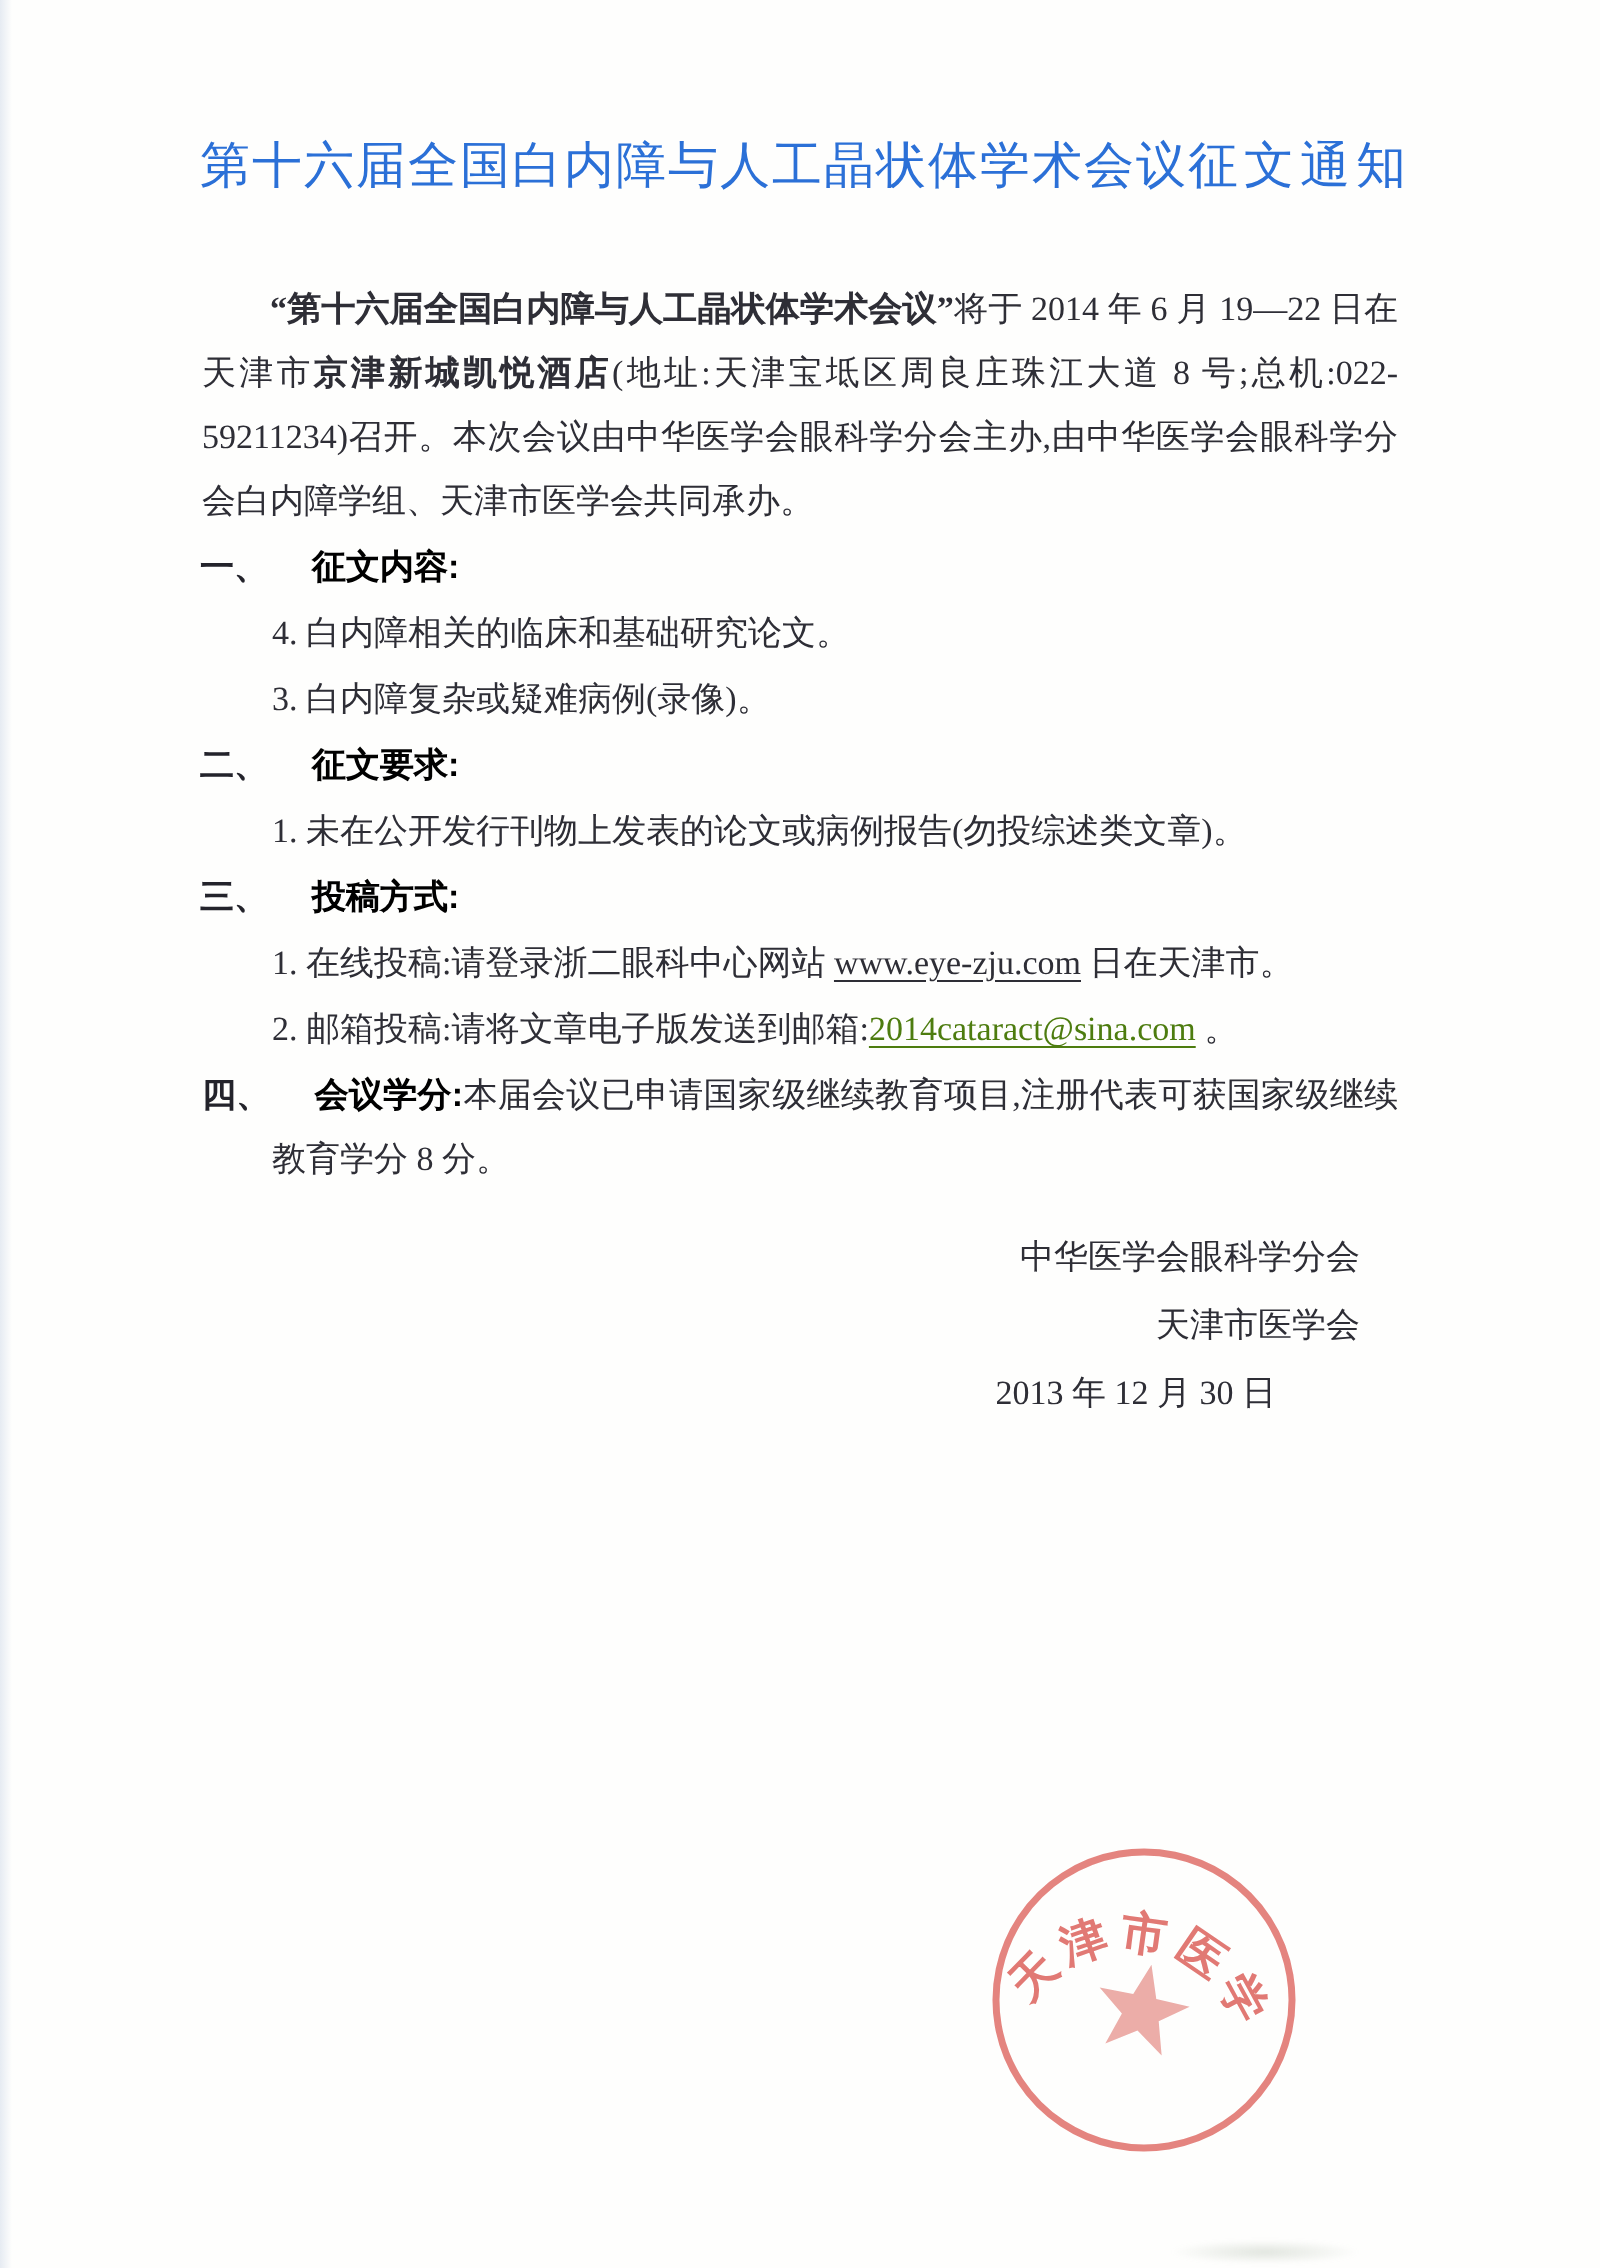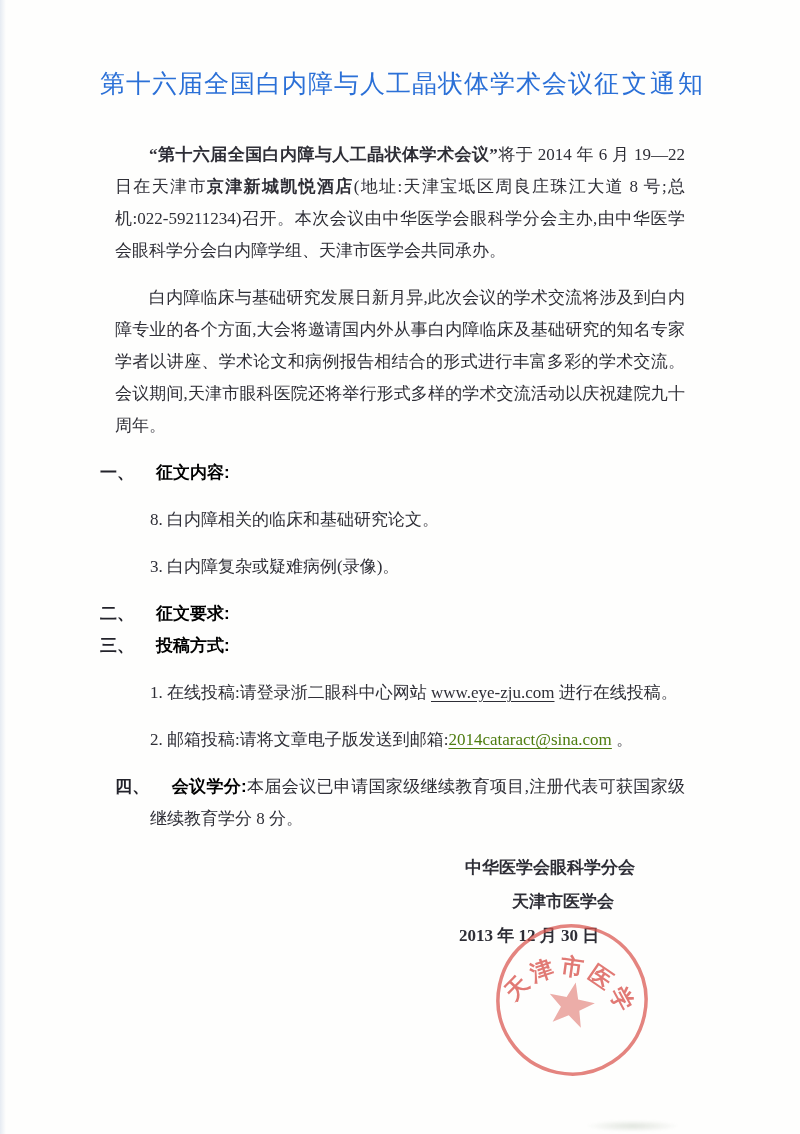--- a/index.html
+++ b/index.html
@@ -29,21 +29,21 @@
   .doc-title {
     margin:0 0 38px 0;
     text-align:center;
     font-size:25px; line-height:34px;
     letter-spacing:1px;
     color:#2b70d7;
     white-space:nowrap;
   }
   .title-main { font-family:"Liberation Sans", sans-serif; font-weight:normal; }
   .title-suffix { font-family:Liberation Serif, serif; font-weight:normal; letter-spacing:3px; }
-  p { margin:15px; }
+  p { margin:1px; }
   .indent { text-indent:34px; }
   .bold { font-weight:bold; }
   .sec-heading { margin:0; }
   .sec-num {
     font-family:"Liberation Sans", sans-serif;
     font-weight:bold; color:#23232b; margin-right:22px;
   }
   .sec-label {
     font-family:"Liberation Sans", sans-serif;
     font-weight:bold; color:#000000;
@@ -53,23 +53,22 @@
   .weblink {
     color:#2e2e36; text-decoration:underline; text-underline-offset:3px;
   }
   .maillink {
     color:#4d7c0f; text-decoration:underline; text-underline-offset:3px;
   }
   .signature {
     position:relative;
     margin:16px 0 4px 320px;
     width:260px;
-    text-align:center;
+    text-align:right;
     line-height:34px;
-    font-weight:bold;
   }
   .sig-org2 { padding-left:26px; }
   .sig-date { padding-right:42px; }
   .stamp {
     position:absolute; left:492px; top:920px; width:160px; height:160px;
     transform:rotate(12deg);
     pointer-events:none;
   }
 </style>
 </head>
@@ -77,31 +76,31 @@
 
 <div class="page">
   <div class="edge-band"></div>
 
   <div class="content">
 
     <h1 class="doc-title"><span class="title-main">第十六届全国白内障与人工晶状体学术会议</span><span class="title-suffix">征文通知</span></h1>
 
     <p class="indent"><span class="bold">“第十六届全国白内障与人工晶状体学术会议”</span><span>将于 2014 年 6 月 19—22 日在天津市</span><span class="bold">京津新城凯悦酒店</span><span>(地址:天津宝坻区周良庄珠江大道 8 号;总机:022-59211234)召开。本次会议由中华医学会眼科学分会主办,由中华医学会眼科学分会白内障学组、天津市医学会共同承办。</span></p>
 
-    <p class="indent">白内障临床与基础研究发展日新月异,此次会议的学术交流将涉及到白内障专业的各个方面,大会将邀请国内外从事白内障临床及基础研究的知名专家学者以讲座、学术论文和病例报告相结合的形式进行丰富多彩的学术交流。会议期间,天津市眼科医院还将举行形式多样的学术交流活动以庆祝建院九十周年。</p>
 
 
     <p class="sec-heading"><span class="sec-num">一、</span><span class="sec-label">征文内容:</span></p>
-    <p class="item">8. 白内障相关的临床和基础研究论文。</p>
+    <p class="item">4. 白内障相关的临床和基础研究论文。</p>
     <p class="item">3. 白内障复杂或疑难病例(录像)。</p>
 
     <p class="sec-heading"><span class="sec-num">二、</span><span class="sec-label">征文要求:</span></p>
+    <p class="item">1. 未在公开发行刊物上发表的论文或病例报告(勿投综述类文章)。</p>
 
     <p class="sec-heading"><span class="sec-num">三、</span><span class="sec-label">投稿方式:</span></p>
-    <p class="item"><span>1. 在线投稿:请登录浙二眼科中心网站 </span><a class="weblink" href="#">www.eye-zju.com</a><span> 进行在线投稿。</span></p>
+    <p class="item"><span>1. 在线投稿:请登录浙二眼科中心网站 </span><a class="weblink" href="#">www.eye-zju.com</a><span> 日在天津市。</span></p>
     <p class="item"><span>2. 邮箱投稿:请将文章电子版发送到邮箱:</span><a class="maillink" href="#">2014cataract@sina.com</a><span> 。</span></p>
 
     <p class="hang"><span class="sec-num">四、</span><span class="sec-label">会议学分:</span><span>本届会议已申请国家级继续教育项目,注册代表可获国家级继续教育学分 8 分。</span></p>
 
 
     <div class="signature">
       <div>中华医学会眼科学分会</div>
       <div class="sig-org2">天津市医学会</div>
       <div class="sig-date">2013 年 12 月 30 日</div>
     </div>

